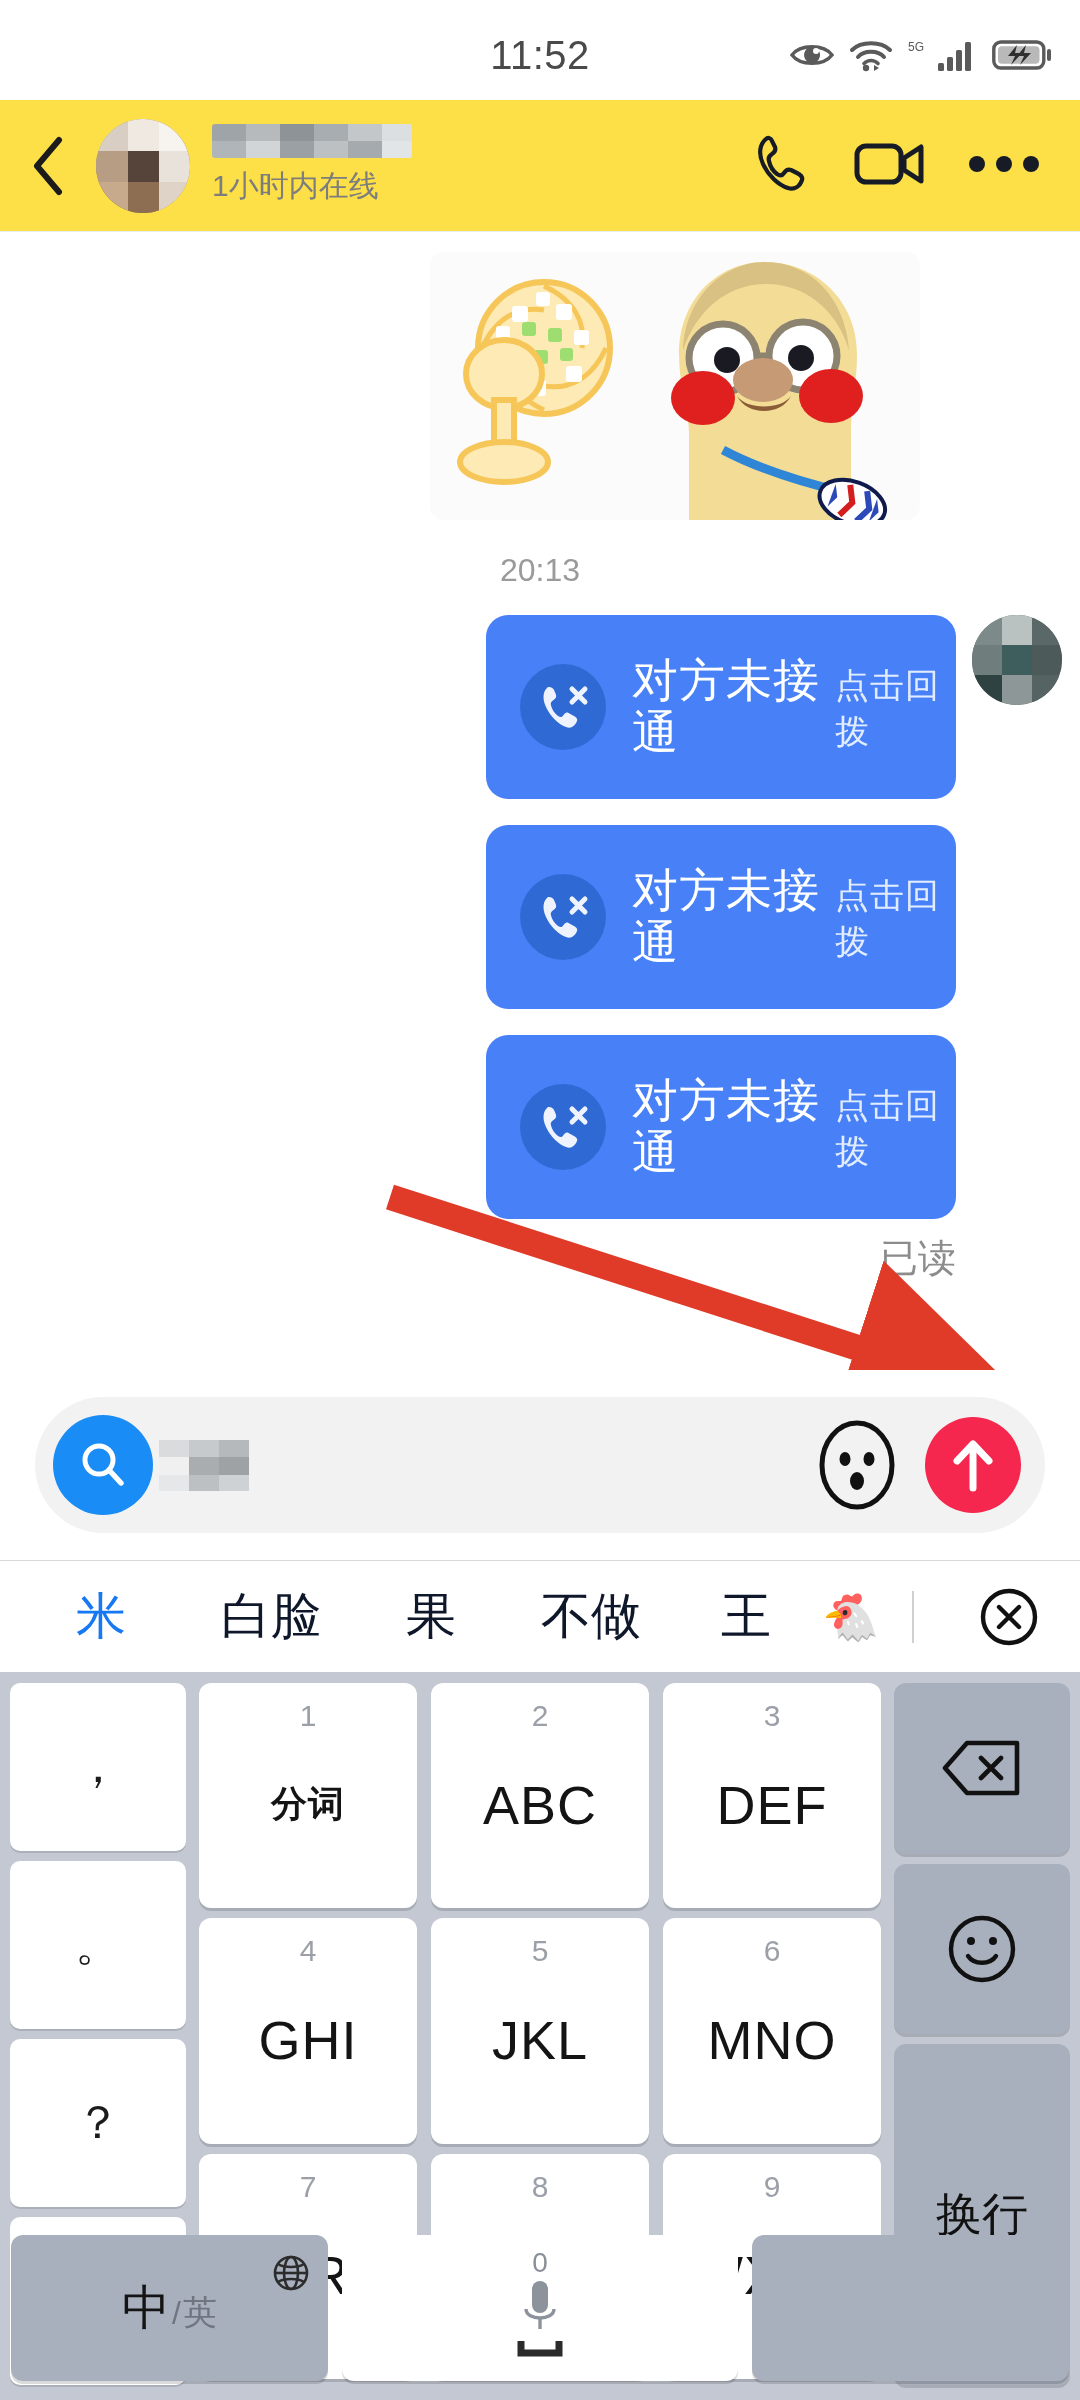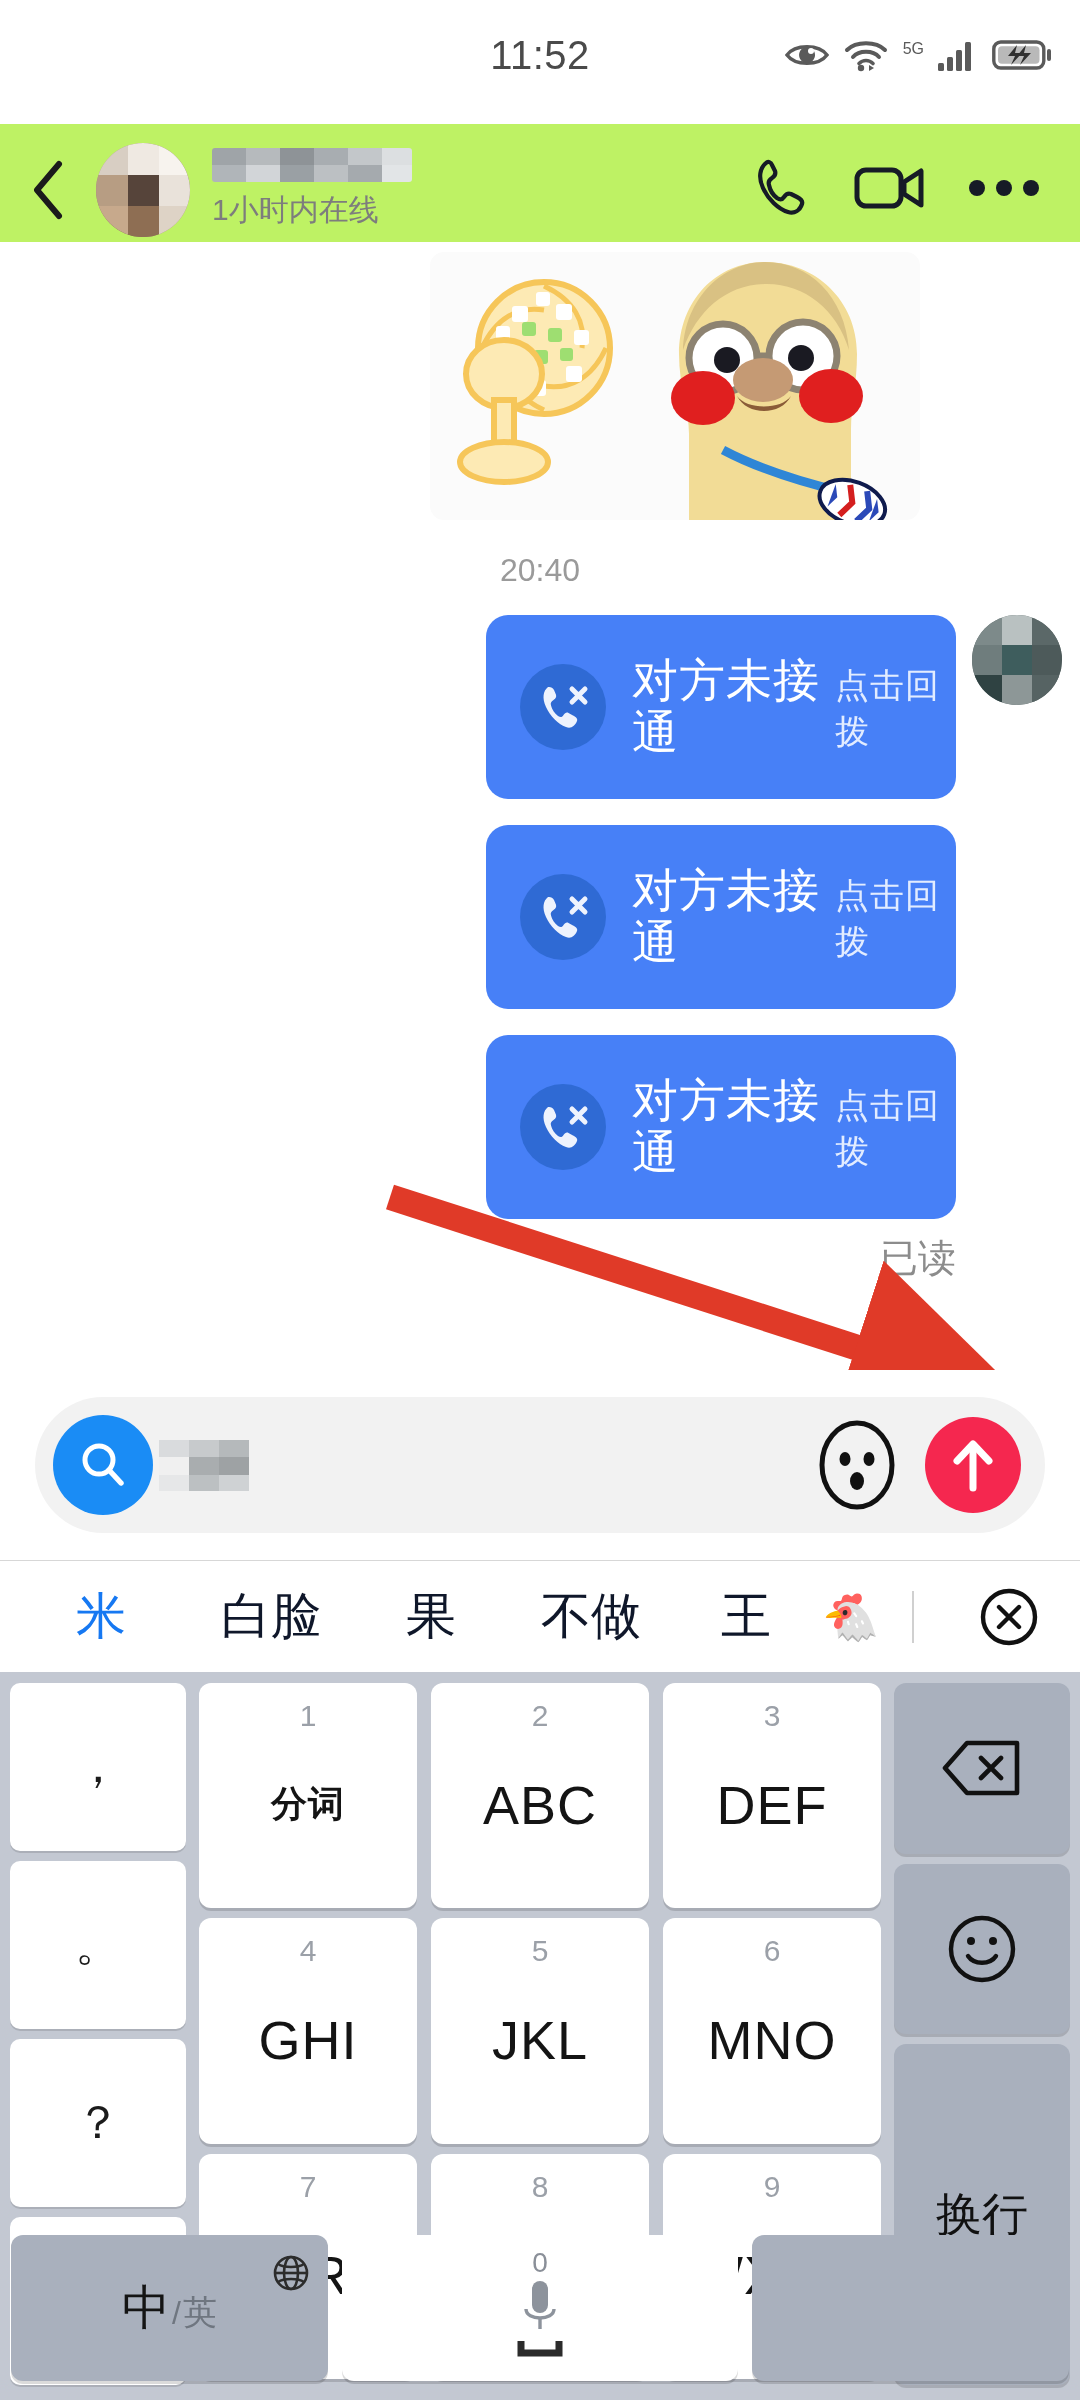--- a/index.html
+++ b/index.html
@@ -17,27 +17,27 @@
   }
   .status-time {
     font-size: 40px; color: #4a4a4a; letter-spacing: 0.5px;
     font-family: "Liberation Sans", sans-serif;
   }
   .status-icons {
     position: absolute; right: 28px; top: 50%; transform: translateY(-50%);
     display: flex; align-items: center; gap: 14px;
   }
   .si { display: flex; align-items: center; }
-  .net-label { font-size: 16px; color: #5a5a5a; margin-right: -2px; align-self: flex-start; margin-top: 2px;}
+  .net-label { font-size: 12px; color: #5a5a5a; margin-right: -2px; align-self: flex-start; margin-top: 2px;}
 
   
   .header {
-    position: absolute; top: 124px; left: 0; width: 1080px; height: 132px;
+    position: absolute; top: 100px; left: 0; width: 1080px; height: 132px;
     display: flex; align-items: center; border-bottom: 1px solid #eceff1;
-    background: #bef264;
+    background: #fde047;
   }
   .back-btn { width: 96px; display: flex; align-items: center; justify-content: center; }
   .hdr-avatar {
     width: 94px; height: 94px; border-radius: 50%; overflow: hidden;
     flex: 0 0 auto; position: relative;
     background: linear-gradient(135deg,#c5b5a4 0%, #8d7a63 35%, #6b5641 60%, #c2ab96 100%);
     filter: blur(0.4px);
   }
   .pixelate { position: absolute; inset: 0; }
   .pixelate i { position: absolute; display: block; }
@@ -330,21 +330,21 @@
             <ellipse cx="30" cy="26" rx="34" ry="21" fill="#ffffff" stroke="#0f1b4d" stroke-width="4"></ellipse>
             <path d="M8 14 L14 26 L8 38 Z" fill="#2b49b8"></path>
             <path d="M52 14 L58 26 L52 38 Z" fill="#2b49b8"></path>
             <path d="M22 10 L30 26 L22 42" stroke="#d41f1f" stroke-width="6" fill="none"></path>
             <path d="M40 10 L48 26 L40 42" stroke="#2b49b8" stroke-width="6" fill="none"></path>
           </g>
         </svg>
       </div>
     </div>
 
-    <div class="time-sep">20:40</div>
+    <div class="time-sep">20:13</div>
 
     <div class="msg-row">
       <div class="call-bubble">
         <div class="call-ic">
           <svg width="56" height="56" viewBox="0 0 56 56">
             <path d="M13 8 C8 12, 7 19, 11 28 C15 37, 23 45, 31 48 C36 50, 40 47, 42 42 C43 40, 41 38, 38 36.5 L33.5 34 C31.5 33, 30 34, 28.5 36 C27 38.5, 25.5 38.5, 23 37 C19.5 34.5, 17 30.5, 16 26.5 C15.3 24, 16 22.5, 18.5 21 C21 19.5, 21.5 18, 21 15.8 L19 11 C18 8.5, 15 7.5, 13 8 Z" fill="#eef3fd"></path>
             <path d="M37 10 L50 23 M50 10 L37 23" stroke="#eef3fd" stroke-width="5" stroke-linecap="round"></path>
           </svg>
         </div>
         <div class="call-txt">

